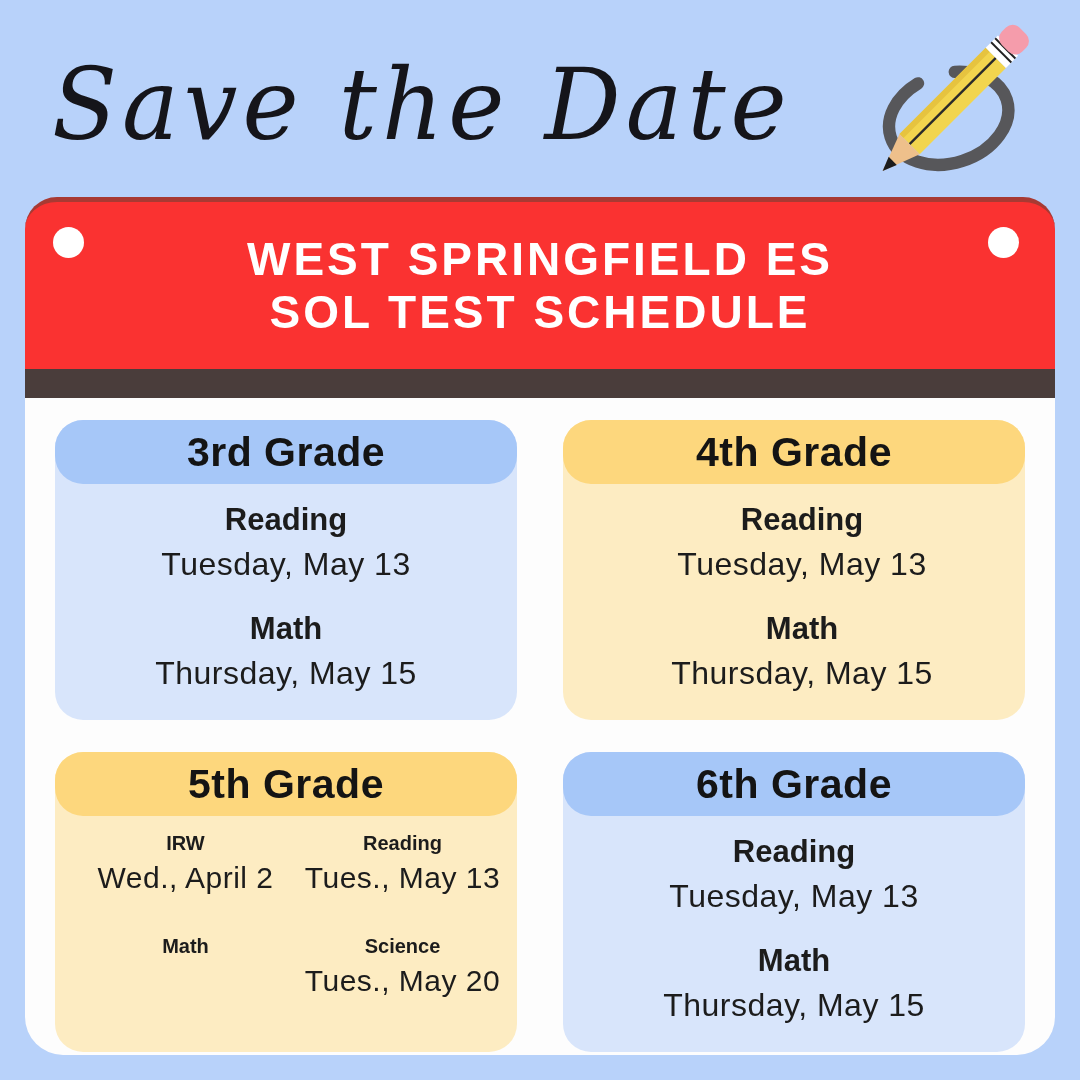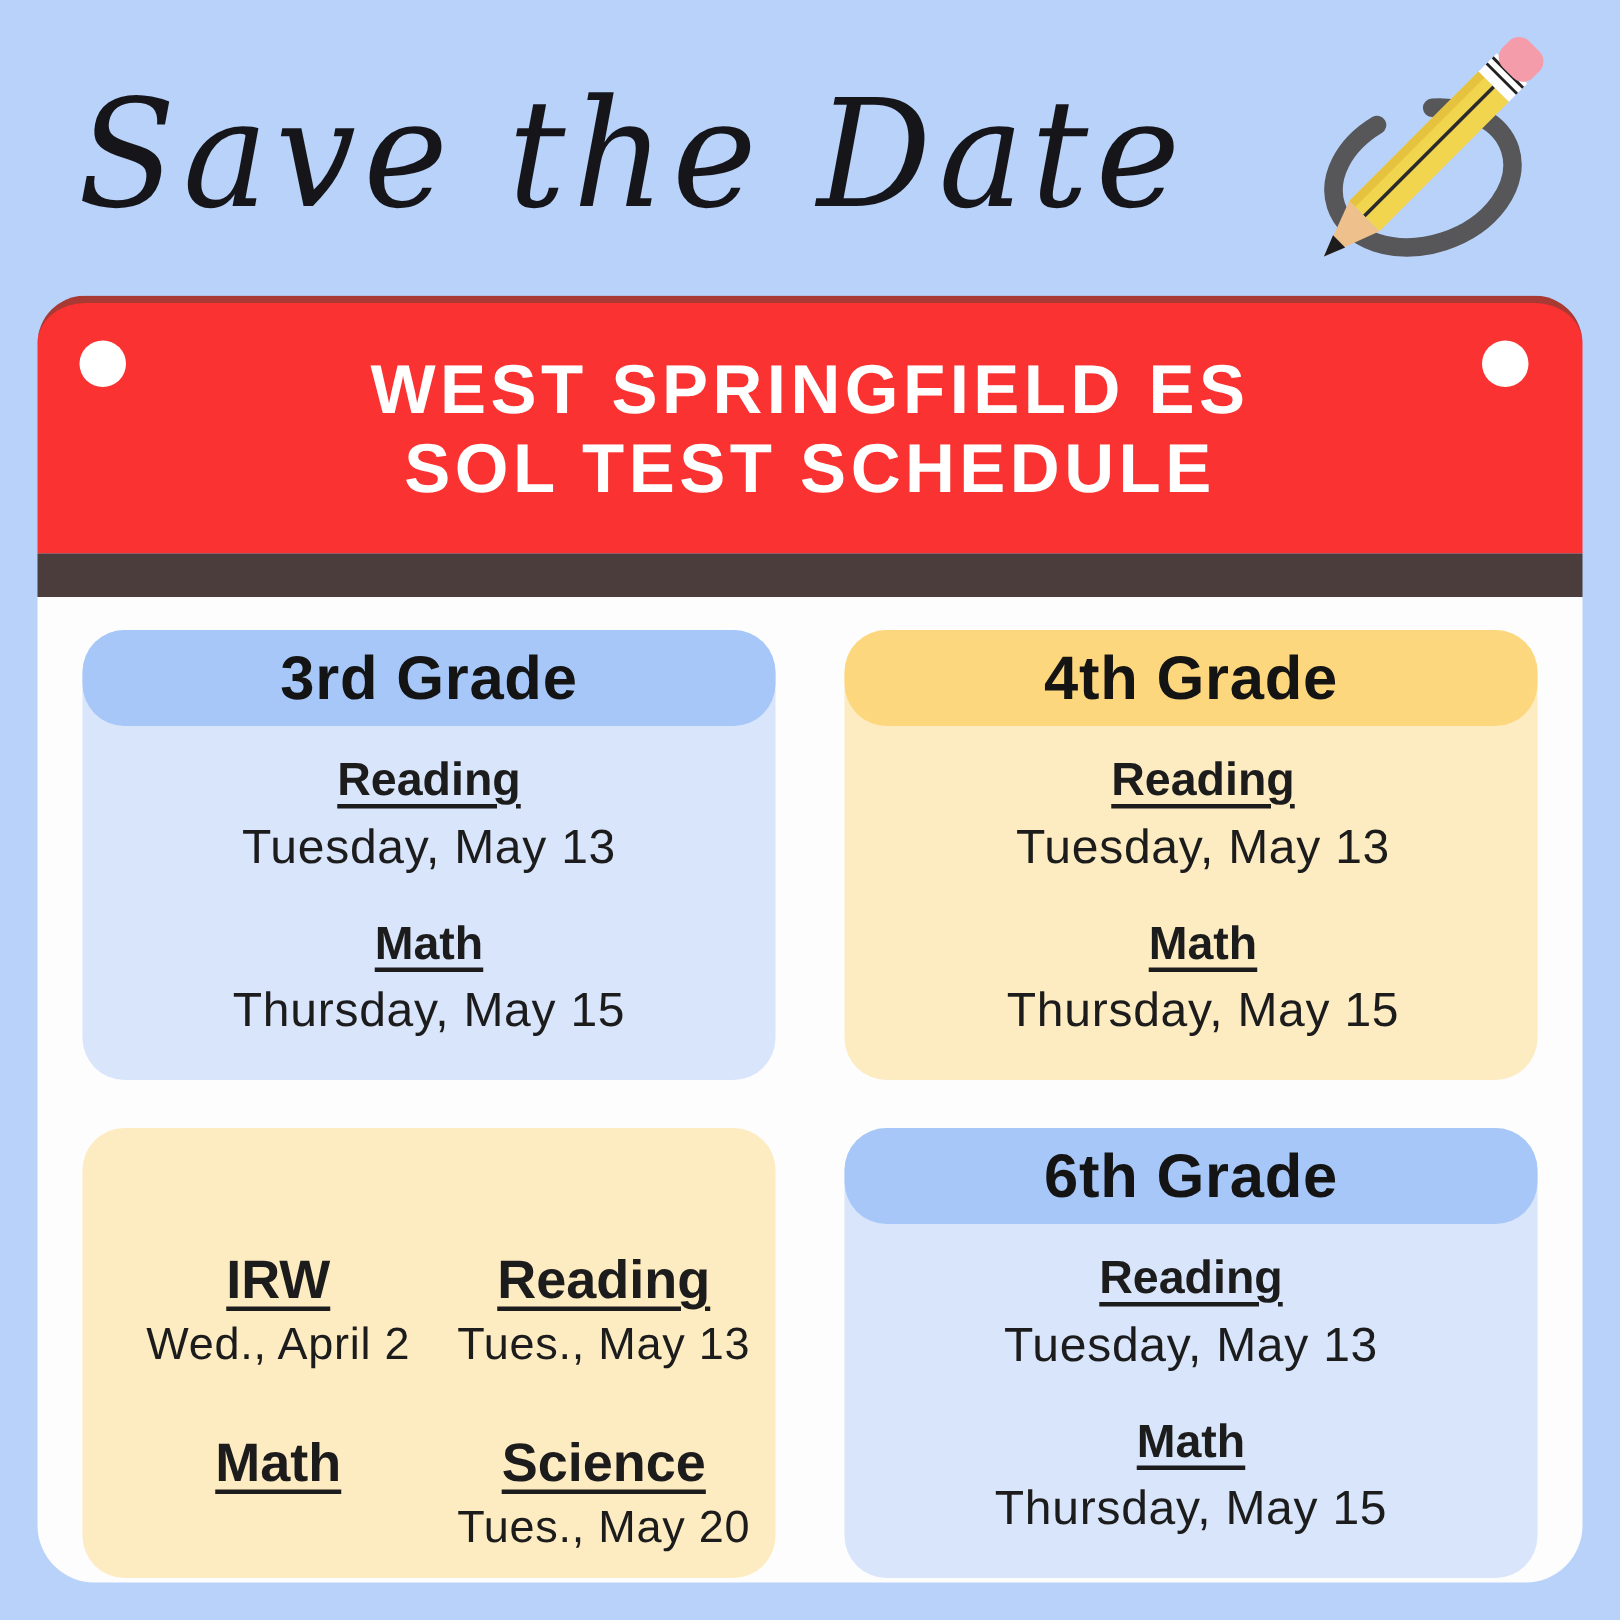--- a/index.html
+++ b/index.html
@@ -52,29 +52,29 @@
     position:absolute;top:0;left:0;width:100%;height:64px;border-radius:28px;
     display:flex;align-items:center;justify-content:center;
   }
   .theme-blue .grade-header{background:var(--blue-header,#a6c7f8);}
   .theme-yellow .grade-header{background:var(--yellow-header,#fdd77d);}
   .grade-title{font-size:41px;font-weight:700;color:#141414;letter-spacing:0.5px;}
   .grade-body{text-align:center;color:var(--text-dark,#1c1c1c);padding-top:18px;}
   .entry{margin-bottom:28px;}
   .subject{
     font-size:31px;font-weight:700;
-    text-decoration:underline;text-decoration-thickness:3px;text-underline-offset:6px;
+    text-decoration-thickness:3px;text-underline-offset:6px;
   }
   .date{font-size:32px;margin-top:8px;letter-spacing:0.5px;}
   .grade-body.two-col{
     display:grid;grid-template-columns:1fr 1fr;
     padding:16px 6px 0;row-gap:40px;
   }
   .two-col .entry{margin-bottom:0;}
-  .two-col .subject{font-size:36px;}
+  .two-col .subject{font-size:20px;}
   .two-col .date{font-size:30px;margin-top:6px;}
 </style>
 </head>
 <body>
 
 <div class="header-row">
   <div class="script-title">Save the Date</div>
   <svg class="pencil-art" viewBox="0 0 175 170" aria-hidden="true">
     <ellipse cx="84" cy="100" rx="64" ry="47" fill="none" stroke="#57575a" stroke-width="13" stroke-linecap="round" pathLength="360" stroke-dasharray="250 42 68 0" transform="rotate(-18 84 100)"></ellipse>
     <g transform="translate(84,86) rotate(45)">
@@ -128,20 +128,23 @@
         <div class="date">Tuesday, May 13</div>
       </div>
       <div class="entry">
         <div class="subject">Math</div>
         <div class="date">Thursday, May 15</div>
       </div>
     </div>
   </section>
 
   <section class="grade-box theme-yellow">
+    <div class="grade-header">
+      <span class="grade-title">5th Grade</span>
+    </div>
     <div class="grade-body two-col">
       <div class="entry">
         <div class="subject">IRW</div>
         <div class="date">Wed., April 2</div>
       </div>
       <div class="entry">
         <div class="subject">Reading</div>
         <div class="date">Tues., May 13</div>
       </div>
       <div class="entry">

